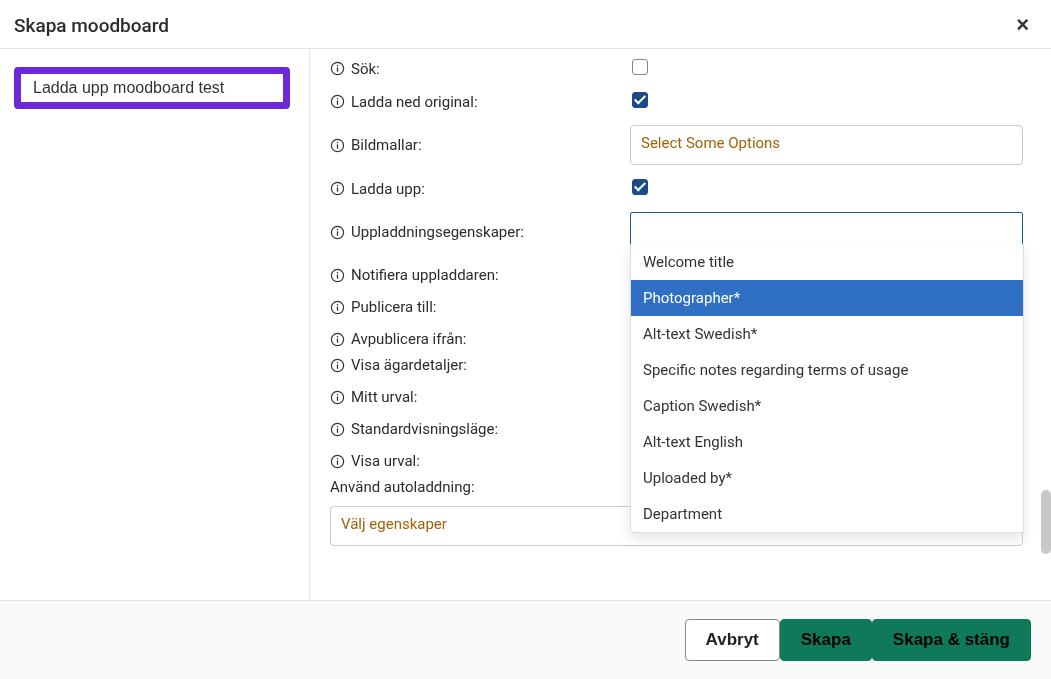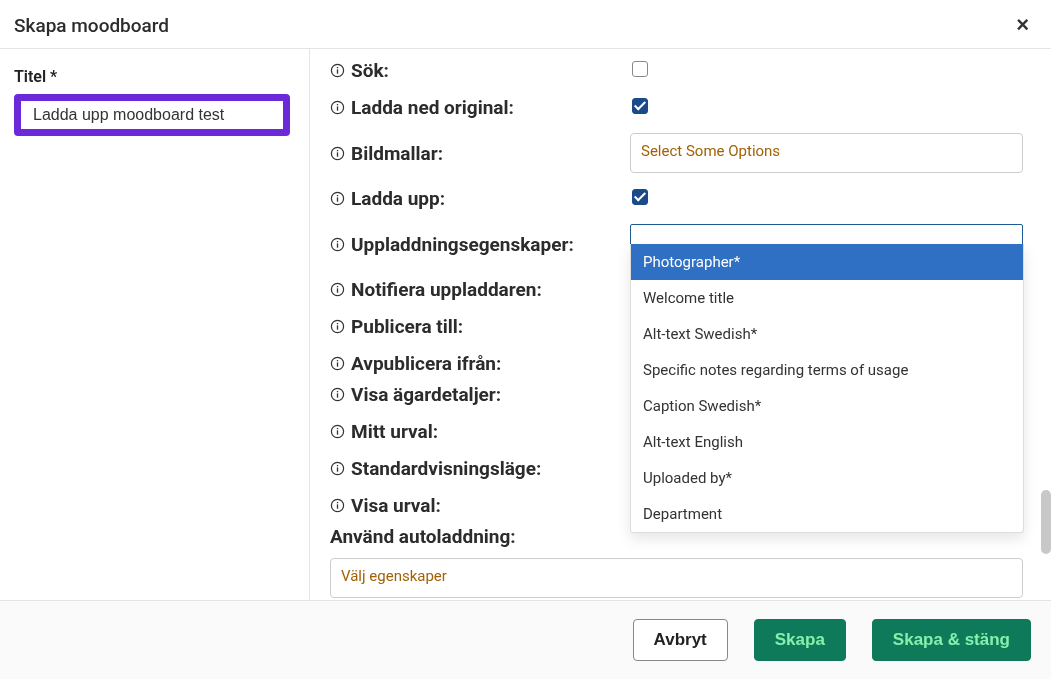--- a/index.html
+++ b/index.html
@@ -69,22 +69,22 @@
   }
   .form-row {
     display: flex;
     align-items: center;
     margin-bottom: 14px;
   }
   .form-row .label-cell {
     width: 300px;
     display: flex;
     align-items: center;
-    font-size: 19px;
-    font-weight: 700;
+    font-size: 15px;
+    font-weight: 400;
     color: #2c2c2c;
   }
   .info-icon {
     display: inline-flex;
     align-items: center; justify-content: center;
     margin-right: 6px;
     color: #333;
   }
   .info-icon svg { width: 15px; height: 15px; }
   .control-cell {
@@ -151,40 +151,38 @@
   .dropdown-item.highlighted {
     background: #2f6fc4;
     color: #fff;
   }
   .modal-footer {
     border-top: 1px solid #e4e4e4;
     background: #fafafa;
     padding: 18px 20px;
     display: flex;
     justify-content: flex-end;
-    gap: 10px;
   }
   .btn {
     font-size: 17px;
     font-weight: 600;
     padding: 10px 20px;
     border-radius: 4px;
     cursor: pointer;
     border: 1px solid transparent;
   }
   .btn-cancel {
     background: #fff;
     border-color: #888;
     color: #222;
   }
   .btn-primary {
     background: #0f7a5a;
-    color: #86efac;
+    color: #000000;
     border-color: #0f7a5a;
-    margin-left: 16px;
   }
   .scrollbar-thumb {
     position: absolute;
     right: 0;
     width: 10px;
     height: 64px;
     top: 490px;
     background: #c8c8c8;
     border-radius: 5px;
     z-index: 20;
@@ -196,21 +194,20 @@
 <div class="modal">
 
   <div class="modal-header">
     <div class="modal-title">Skapa moodboard</div>
     <button class="close-btn">×</button>
   </div>
 
   <div class="modal-body">
 
     <div class="left-col">
-      <div class="left-label">Titel *</div>
       <input type="text" class="title-input" value="Ladda upp moodboard test" style="">
     </div>
 
     <div class="right-col">
 
       <div class="form-row">
         <div class="label-cell">
           <span class="info-icon">
             <svg viewBox="0 0 16 16">
                 <circle cx="8" cy="8" r="6.5" fill="none" stroke="currentColor" stroke-width="1.3"></circle>
@@ -394,22 +391,22 @@
         <div class="control-cell"></div>
       </div>
 
       <div class="form-row" style="margin-bottom:4px;">
         <div class="control-cell">
           <div class="select-box below-dropdown">Välj egenskaper</div>
         </div>
       </div>
 
       <div class="dropdown">
+        <div class="dropdown-item">Welcome title</div>
         <div class="dropdown-item highlighted">Photographer*</div>
-        <div class="dropdown-item">Welcome title</div>
         <div class="dropdown-item">Alt-text Swedish*</div>
         <div class="dropdown-item">Specific notes regarding terms of usage</div>
         <div class="dropdown-item">Caption Swedish*</div>
         <div class="dropdown-item">Alt-text English</div>
         <div class="dropdown-item">Uploaded by*</div>
         <div class="dropdown-item">Department</div>
       </div>
 
     </div>
   </div>

